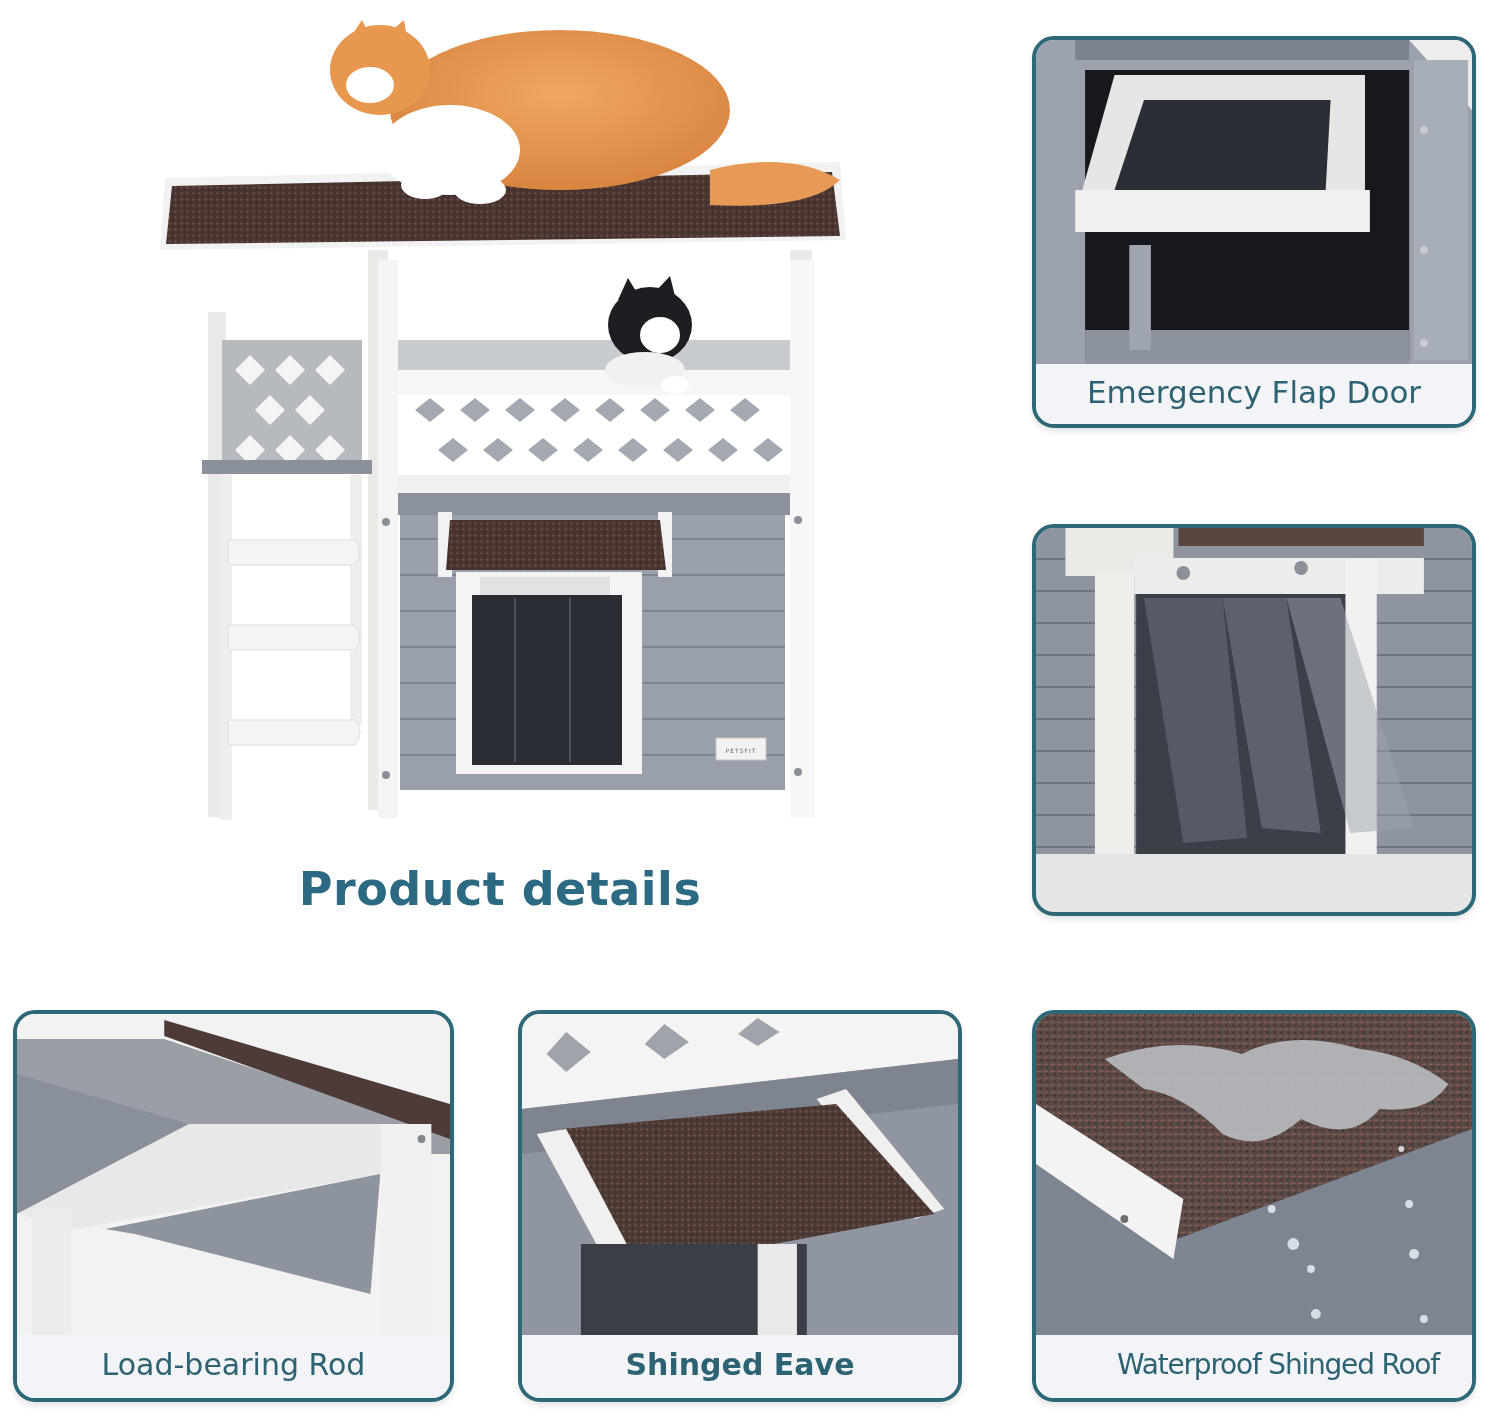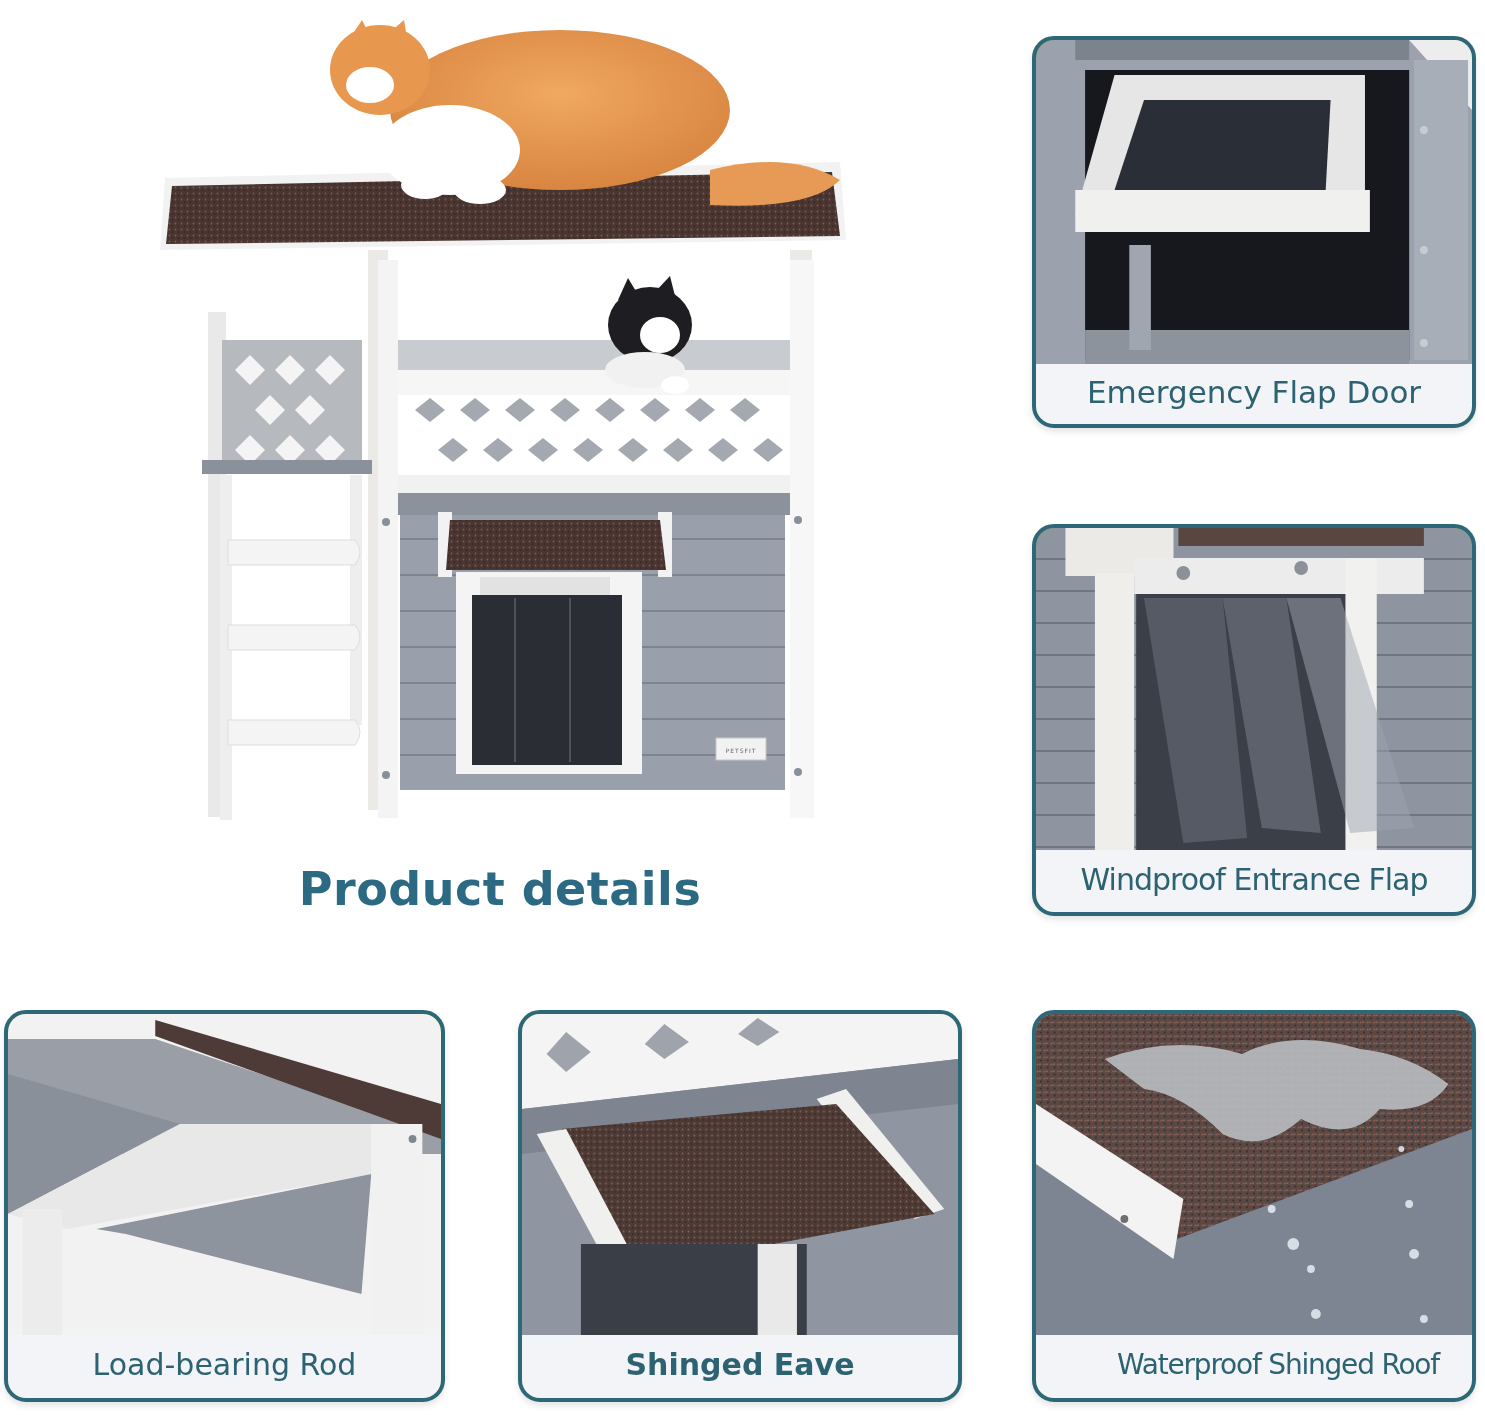--- a/index.html
+++ b/index.html
@@ -10,39 +10,39 @@
   .hero svg { width: 100%; height: 100%; display: block; }
 
   .title {
     position: absolute; left: 200px; top: 862px; width: 600px; text-align: center;
     font-family: "DejaVu Sans", sans-serif; font-weight: bold; font-size: 46px;
     color: #2b6a82; letter-spacing: 0.5px;
   }
 
   .card {
     position: absolute; border: 4px solid #2d6879; border-radius: 22px;
-    background: #4d7c0f; overflow: hidden;
+    background: #e5e5e5; overflow: hidden;
     box-shadow: 0 4px 6px rgba(0,0,0,0.10);
   }
   .card .photo { position: absolute; left: 0; top: 0; right: 0; }
   .card .photo svg { width: 100%; height: 100%; display: block; }
   .card .caption {
     position: absolute; left: 0; right: 0; bottom: 0; text-align: center;
     font-family: "DejaVu Sans", sans-serif; color: #2d6272; background: #f3f4f7;
   }
 
   #card-flap { left: 1032px; top: 36px; width: 444px; height: 392px; }
   #card-flap .photo { height: 328px; }
   #card-flap .caption { height: 60px; line-height: 56px; font-size: 31px; }
 
   #card-entrance { left: 1032px; top: 524px; width: 444px; height: 392px; }
   #card-entrance .photo { height: 326px; }
   #card-entrance .caption { height: 62px; line-height: 60px; font-size: 30px; letter-spacing: -1px; }
 
-  #card-rod { left: 4px; top: 1010px; width: 441px; height: 392px; }
+  #card-rod { left: 13px; top: 1010px; width: 441px; height: 392px; }
   #card-rod .photo { height: 325px; }
   #card-rod .caption { height: 63px; line-height: 60px; font-size: 30px; }
 
   #card-eave { left: 518px; top: 1010px; width: 444px; height: 392px; }
   #card-eave .photo { height: 325px; }
   #card-eave .caption { height: 63px; line-height: 60px; font-size: 30px; font-weight: bold; }
 
   #card-roof { left: 1032px; top: 1010px; width: 444px; height: 392px; }
   #card-roof .photo { height: 325px; }
   #card-roof .caption { height: 63px; line-height: 60px; font-size: 28px; letter-spacing: -1.2px; padding-left: 48px; }
@@ -202,21 +202,20 @@
       <rect x="100" y="30" width="295" height="36" fill="#ececec"></rect>
       <rect x="315" y="30" width="32" height="296" fill="#f1f1ef"></rect>
       <rect x="102" y="66" width="213" height="260" fill="#3b3f48"></rect>
       <polygon points="110,70 190,70 215,310 150,315" fill="#5c616b" opacity="0.8"></polygon>
       <polygon points="190,70 255,70 290,305 230,300" fill="#6b707a" opacity="0.7"></polygon>
       <polygon points="255,70 310,70 385,300 320,305" fill="#9ea4ad" opacity="0.5"></polygon>
       <circle cx="150" cy="45" r="7" fill="#8c9199"></circle>
       <circle cx="270" cy="40" r="7" fill="#8c9199"></circle>
     </svg>
   </div>
-  <div class="caption">Windproof Entrance Flap</div>
 </div>
 
 <div class="card" id="card-rod">
   <div class="photo">
     <svg viewBox="0 0 441 325" preserveAspectRatio="none">
       <rect width="441" height="325" fill="#f2f2f2"></rect>
       <polygon points="0,25 150,25 441,120 441,140 0,140" fill="#9a9fa7"></polygon>
       <polygon points="150,6 441,90 441,125 150,22" fill="#4e3a36"></polygon>
       <polygon points="0,60 175,110 0,200" fill="#8a9099"></polygon>
       <polygon points="175,110 390,110 370,160 60,215 0,200" fill="#e8e8e8"></polygon>

